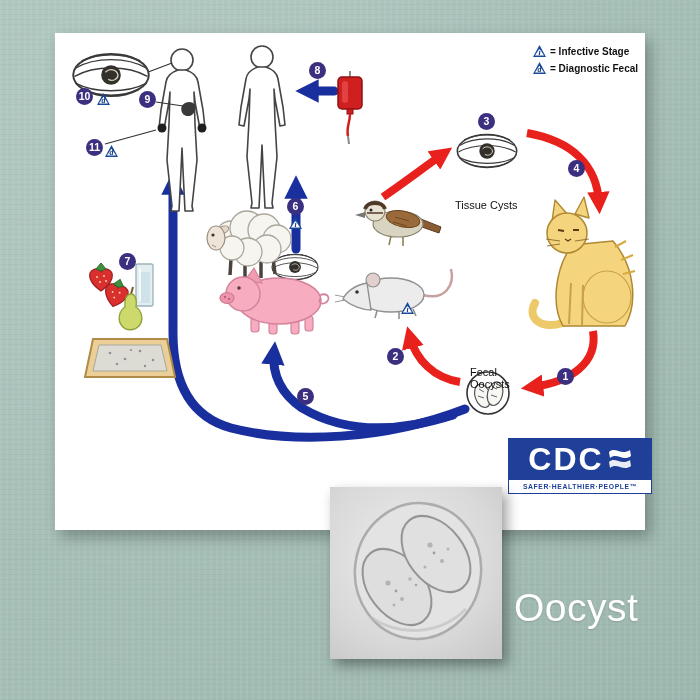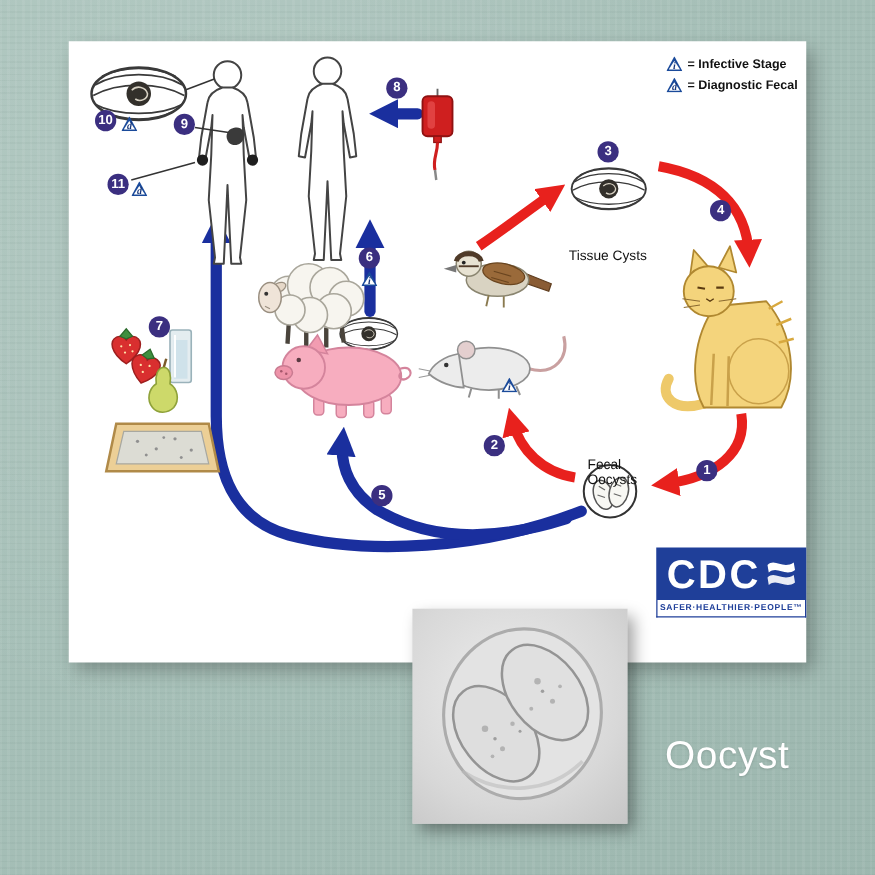--- a/index.html
+++ b/index.html
@@ -33,33 +33,33 @@
   .legend-text { font-size:10px; font-weight:bold; color:#111; white-space:nowrap; }
   .tri { position:relative; width:13px; height:12px; flex:0 0 13px; }
   .tri .tri-outer { position:absolute; left:0; top:0; right:0; bottom:0; background:#1a4a9a;
     clip-path:polygon(50% 0, 0 100%, 100% 100%); }
   .tri .tri-inner { position:absolute; left:2px; right:2px; top:3.5px; bottom:1.5px; background:#fff;
     clip-path:polygon(50% 0, 0 100%, 100% 100%); }
   .tri .tri-letter { position:absolute; left:0; right:0; bottom:0; text-align:center;
     font-size:8px; line-height:9px; color:#15357a; font-weight:bold; font-style:italic;
     font-family:"Liberation Serif", serif; }
   .marker { position:absolute; z-index:4; }
-  .cdc { position:absolute; left:470px; top:405px; width:120px; z-index:3; }
+  .cdc { position:absolute; left:453px; top:405px; width:144px; z-index:3; }
   .cdc-box { position:relative; background:#1f3f99; height:42px;
     display:flex; align-items:center; justify-content:center; gap:4px; }
   .cdc-acronym { color:#fff; font-weight:bold; font-size:32px; letter-spacing:2px; line-height:42px; }
   .cdc-tag { background:#fff; border:1px solid #1f3f99; border-top:none; color:#1f3f99;
     font-size:6.8px; font-weight:bold; letter-spacing:0.6px; text-align:center; padding:3px 0 3px; }
   .inset {
     position:absolute; left:330px; top:487px; width:172px; height:172px; z-index:6;
     background:#d9d9d9; box-shadow:5px 6px 12px rgba(0,0,0,0.38);
   }
   .oocyst-caption {
-    position:absolute; left:532px; top:586px; z-index:6;
-    color:#ffffff; font-size:31px; letter-spacing:0.5px;
+    position:absolute; left:514px; top:586px; z-index:6;
+    color:#ffffff; font-size:39px; letter-spacing:0.5px;
     text-shadow:0 1px 2px rgba(0,0,0,0.15);
   }
 </style>
 </head>
 <body>
 
 <div class="stage">
 
   <div class="panel">
 

